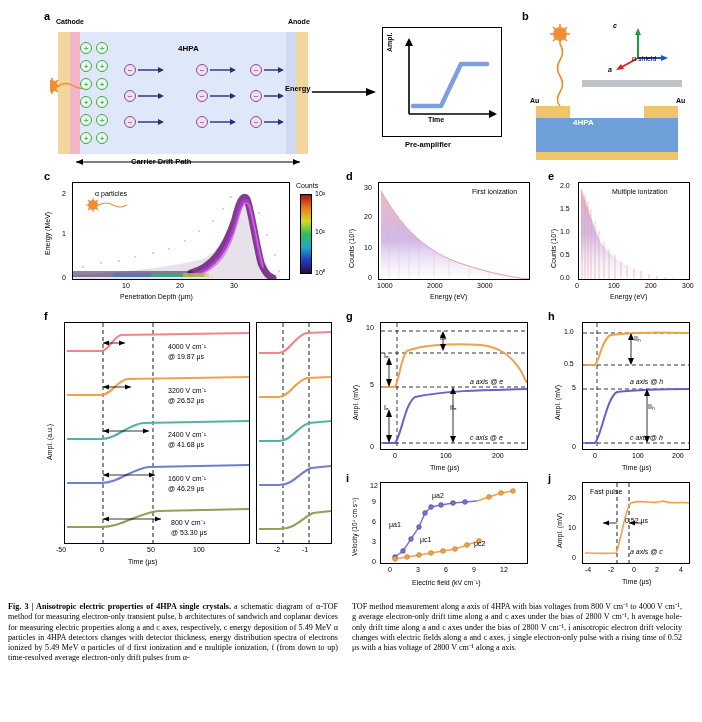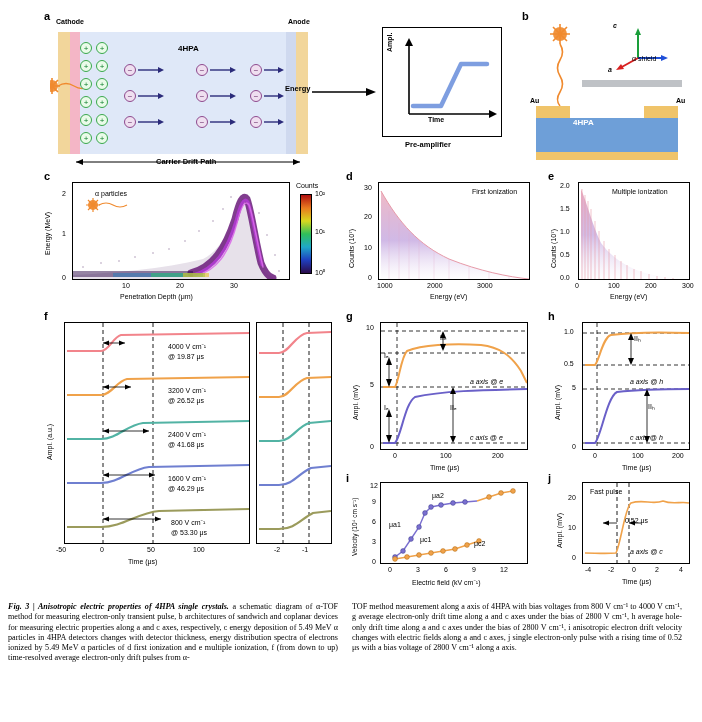--- a/index.html
+++ b/index.html
@@ -5,21 +5,21 @@
   html,body{margin:0;padding:0;}
   body{width:702px;height:722px;background:#ffffff;font-family:"Liberation Serif",serif;color:#000;position:relative;overflow:hidden;}
   .fig{position:absolute;left:0;top:0;width:702px;height:600px;}
   .panel-letter{position:absolute;font-family:"Liberation Sans",sans-serif;font-weight:bold;font-size:11px;}
   .lbl{position:absolute;font-family:"Liberation Sans",sans-serif;font-size:7px;}
   .lbl-i{font-style:italic;}
   .box{position:absolute;box-sizing:border-box;}
   .caption{position:absolute;left:8px;top:602px;width:686px;font-size:8.1px;line-height:1.27;}
   .cap-col{width:330px;display:inline-block;vertical-align:top;text-align:justify;}
   .cap-col2{margin-left:14px;}
-  b{font-weight:bold;font-style:italic;}
+  b{font-weight:bold;}
   svg{display:block;}
 </style>
 </head>
 <body>
 
 <div class="fig">
 
   <div class="panel-letter" style="left:44px;top:10px;">a</div>
 
   <svg width="400" height="160" style="position:absolute;left:50px;top:14px;">
@@ -110,21 +110,21 @@
     <polygon points="26,148 33,145 33,151" fill="#000"></polygon>
     <polygon points="250,148 243,145 243,151" fill="#000"></polygon>
 
     <line x1="262" y1="78" x2="316" y2="78" stroke="#000" stroke-width="1.4"></line>
     <polygon points="316,74 326,78 316,82" fill="#000"></polygon>
   </svg>
 
   <div class="lbl" style="left:56px;top:18px;font-weight:bold;">Cathode</div>
   <div class="lbl" style="left:288px;top:18px;font-weight:bold;">Anode</div>
   <div class="lbl" style="left:178px;top:44px;font-weight:bold;font-size:8px;">4HPA</div>
-  <div class="lbl" style="left:156px;top:157px;font-weight:bold;font-size:7.5px;">Carrier Drift Path</div>
+  <div class="lbl" style="left:131px;top:157px;font-weight:bold;font-size:7.5px;">Carrier Drift Path</div>
   <div class="lbl" style="left:285px;top:84px;font-weight:bold;font-size:7.5px;">Energy</div>
 
   <div class="box" style="left:382px;top:27px;width:120px;height:110px;border:1.4px solid #000;background:#fff;">
     <svg width="120" height="110">
       <line x1="26" y1="16" x2="26" y2="86" stroke="#000" stroke-width="1.6"></line>
       <polygon points="26,10 22,18 30,18" fill="#000"></polygon>
       <line x1="26" y1="86" x2="108" y2="86" stroke="#000" stroke-width="1.6"></line>
       <polygon points="114,86 106,82 106,90" fill="#000"></polygon>
       <path d="M30 78 L58 78 L78 36 L104 36" stroke="#7e9ee0" stroke-width="4.5" fill="none" stroke-linejoin="round" stroke-linecap="round"></path>
     </svg>

